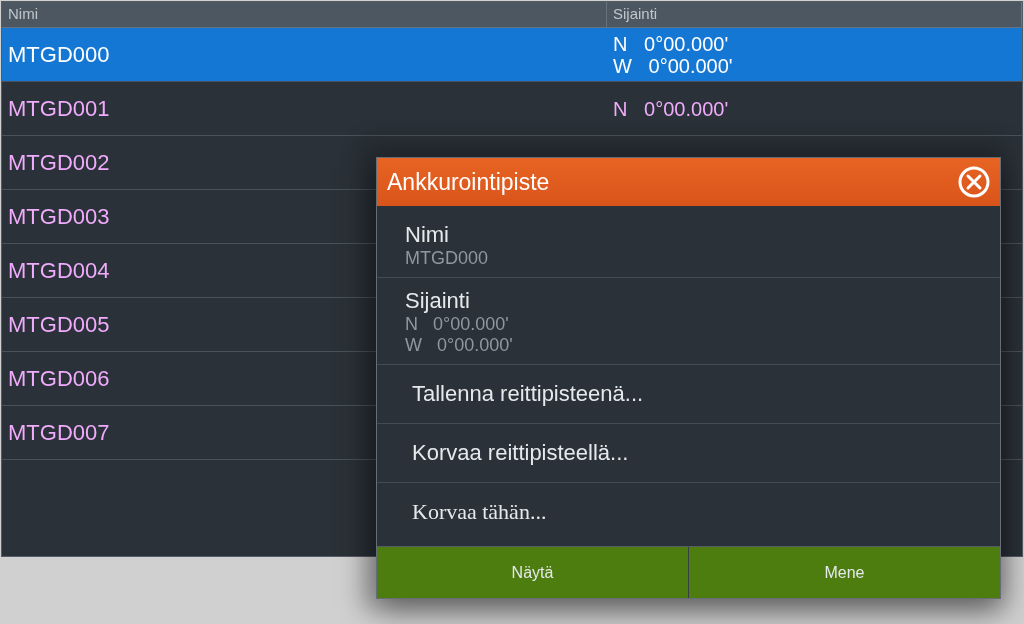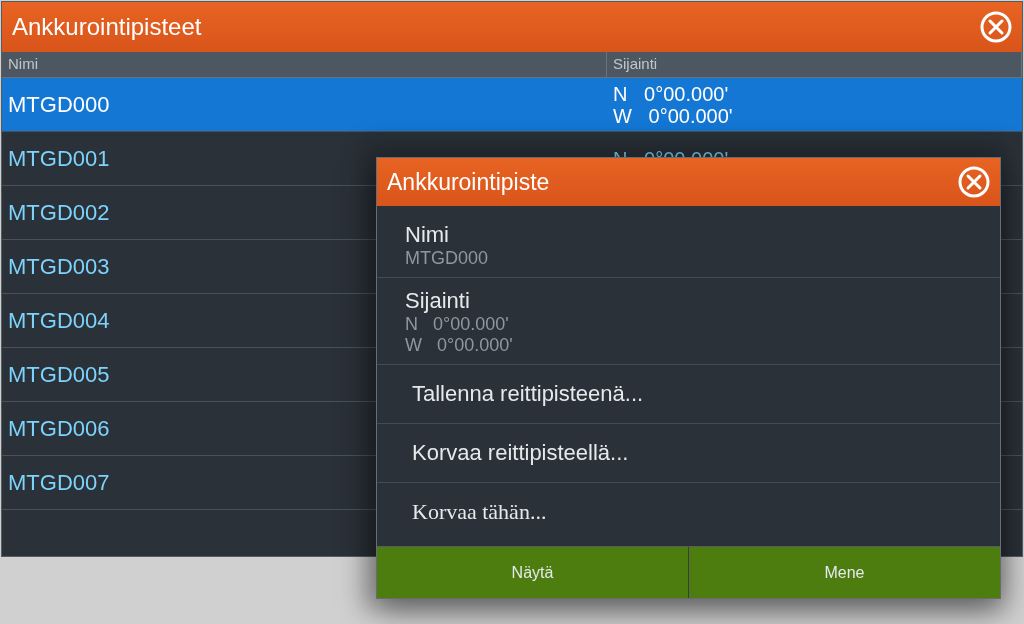--- a/index.html
+++ b/index.html
@@ -46,21 +46,21 @@
     }
     .table-header .col { padding: 3px 6px; border-right: 1px solid #6a737c;}
     .col-name { flex: 0 0 605px; }
     .col-loc  { flex: 1; }
     .rows { }
     .row {
       display: flex;
       height: 54px;
       border-bottom: 1px solid #4a5259;
       align-items: center;
-      color: #7dd3fc;
+      color: #f0abfc;
       font-size: 22px;
     }
     .row.selected { background: #1477d4; color: #fff; }
     .row .cell-name { flex: 0 0 605px; padding: 0 6px; }
     .row .cell-loc  { flex: 1; padding: 0 6px; font-size: 20px; line-height: 22px; white-space: pre; }
     .row.selected .cell-loc { }
     
     .popup-shadow {
       position: absolute;
       left: 360px; top: 140px; width: 646px; height: 470px;
@@ -107,30 +107,20 @@
       color: #e6e9ec;
       font-size: 16px;
       cursor: pointer;
     }
     .popup-footer .fbtn + .fbtn { border-left: 1px solid #363d44; }
   </style>
 </head>
 <body>
 
 <div class="main-window">
-  <div class="title-bar">
-    <span class="title">Ankkurointipisteet</span>
-    <span class="close-btn">
-      <svg width="32" height="32" viewBox="0 0 32 32">
-        <circle cx="16" cy="16" r="14" fill="none" stroke="#fff" stroke-width="3"></circle>
-        <line x1="10" y1="10" x2="22" y2="22" stroke="#fff" stroke-width="3" stroke-linecap="round"></line>
-        <line x1="22" y1="10" x2="10" y2="22" stroke="#fff" stroke-width="3" stroke-linecap="round"></line>
-      </svg>
-    </span>
-  </div>
   <div class="table-header">
     <div class="col col-name">Nimi</div>
     <div class="col col-loc">Sijainti</div>
   </div>
   <div class="rows">
     <div class="row selected">
       <div class="cell-name">MTGD000</div>
       <div class="cell-loc">N   0°00.000'
 W   0°00.000'</div>
     </div>

